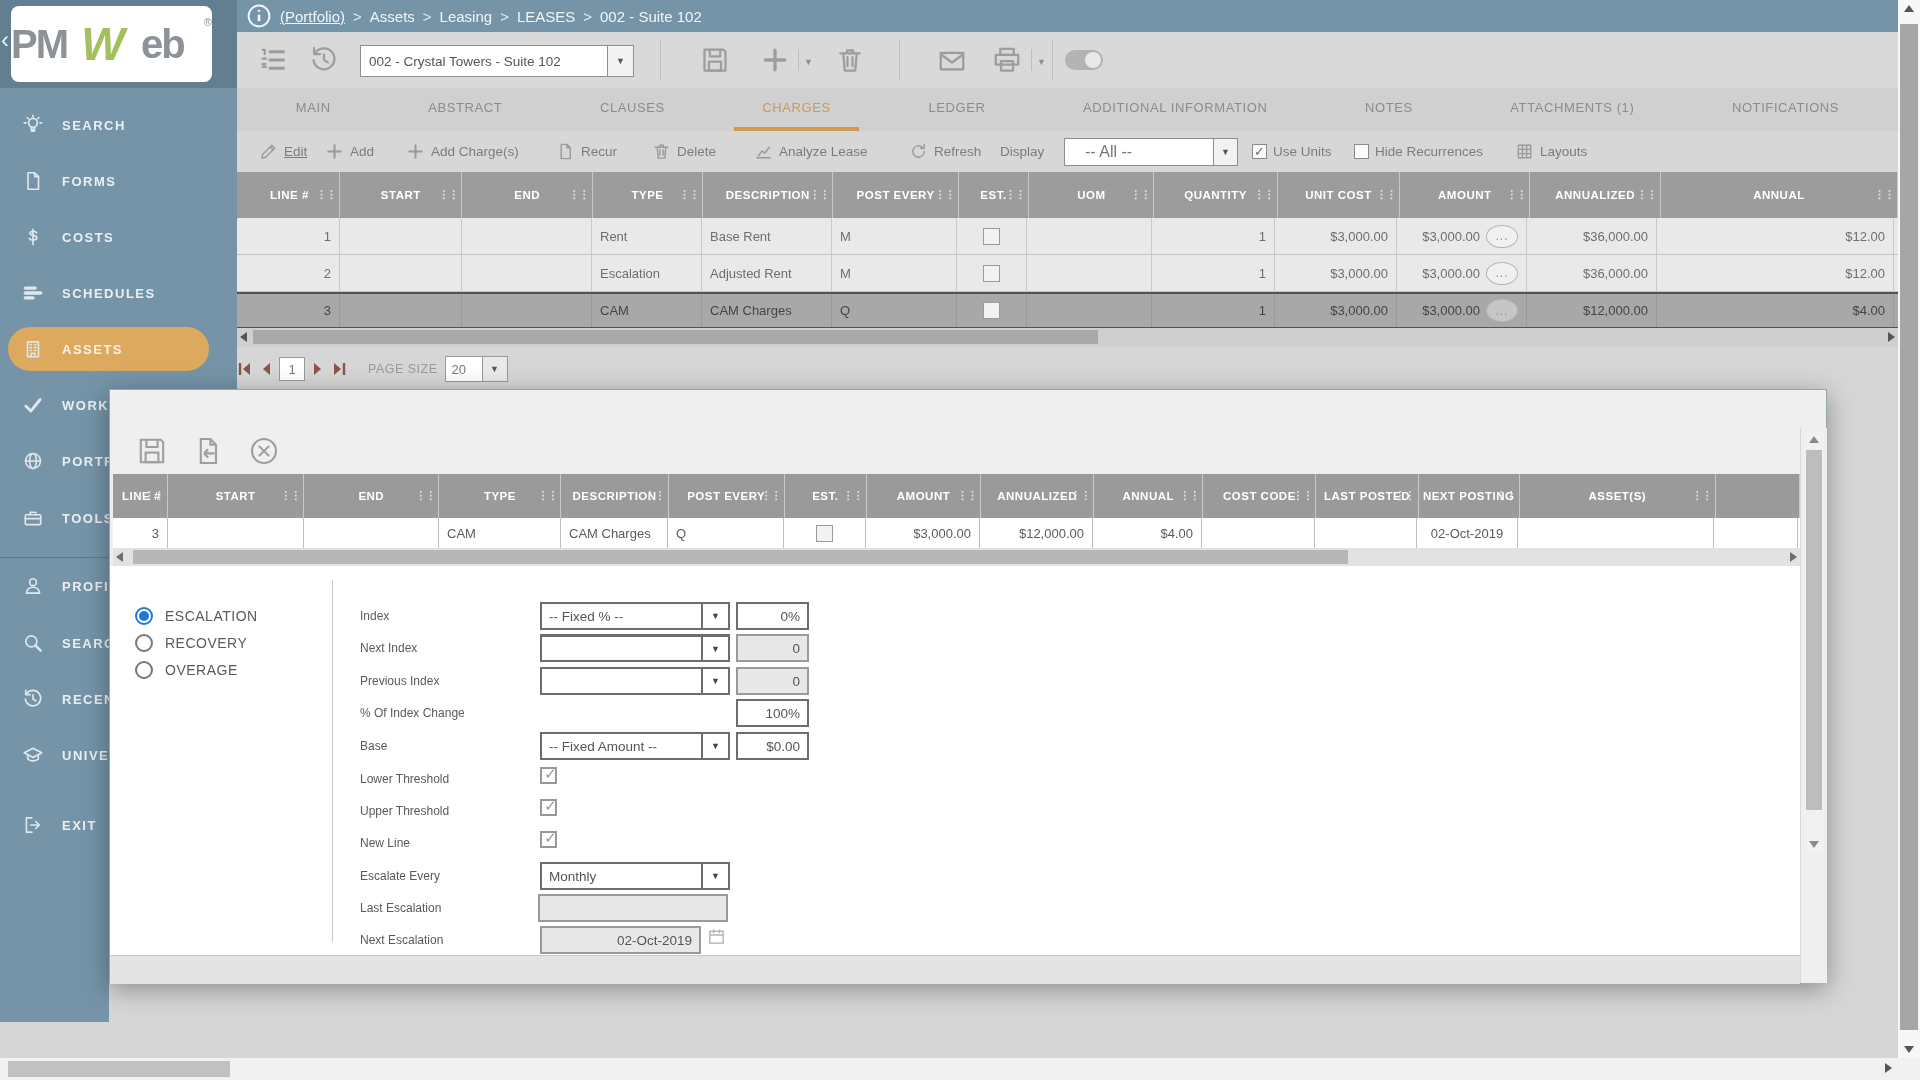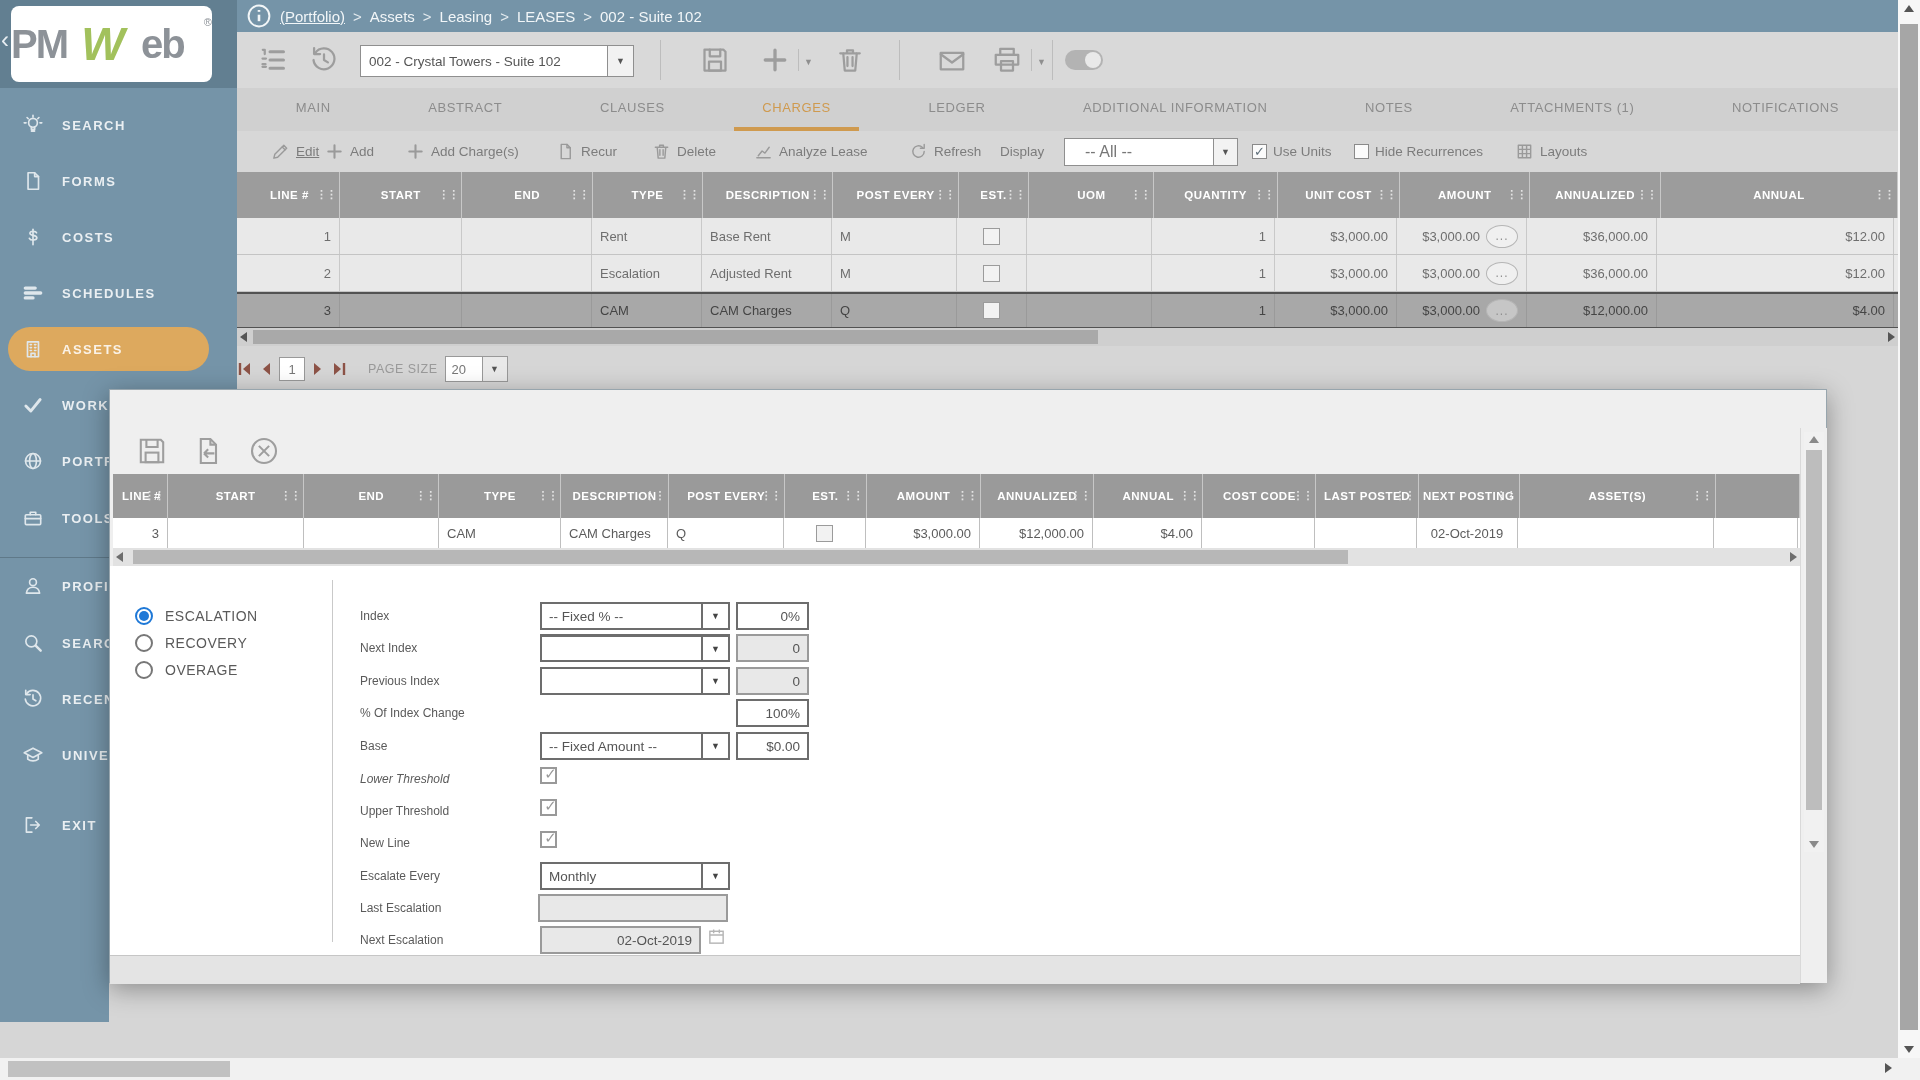--- a/index.html
+++ b/index.html
@@ -220,21 +220,21 @@
       <div class="tab">CLAUSES</div>
       <div class="tab active">CHARGES</div>
       <div class="tab">LEDGER</div>
       <div class="tab">ADDITIONAL INFORMATION</div>
       <div class="tab">NOTES</div>
       <div class="tab">ATTACHMENTS (1)</div>
       <div class="tab">NOTIFICATIONS</div>
     </div>
 
   <div class="abs" id="actionbar">
-      <span class="ab-item" style="left:34px;text-decoration:underline;">
+      <span class="ab-item" style="left:22px;text-decoration:underline;">
         <svg class="" width="19" height="19" viewBox="0 0 20 20" fill="none" stroke="currentColor" stroke-width="1.5" stroke-linecap="round" stroke-linejoin="round">
           <path d="M3 17l1-4 9.5-9.5 3 3L7 16z"></path>
           <path d="M11.8 5.2l3 3"></path>
         </svg>
         <span>Edit</span>
       </span>
       <span class="ab-item" style="left:88px;">
         <svg class="" width="19" height="19" viewBox="0 0 20 20" fill="none" stroke="currentColor" stroke-width="1.5" stroke-linecap="round" stroke-linejoin="round">
           <path d="M10 3.5v13M3.5 10h13" stroke-width="2.2"></path>
         </svg>
@@ -786,21 +786,21 @@
       <span class="f-label" style="top:140px;">% Of Index Change</span>
       <span class="f-input" style="top:133px;">100%</span>
 
       <span class="f-label" style="top:173px;">Base</span>
       <span class="dd" style="top:166px;">
           <span class="val">-- Fixed Amount --</span>
           <span class="caret">▼</span>
         </span>
       <span class="f-input" style="top:166px;">$0.00</span>
 
-      <span class="f-label" style="top:206px;font-style:italic;">Lower Threshold</span>
+      <span class="f-label" style="top:206px;">Lower Threshold</span>
       <span class="f-check" style="top:201px;">
           <span class="mk">✓</span>
         </span>
 
       <span class="f-label" style="top:238px;">Upper Threshold</span>
       <span class="f-check" style="top:233px;">
           <span class="mk">✓</span>
         </span>
 
       <span class="f-label" style="top:270px;">New Line</span>

